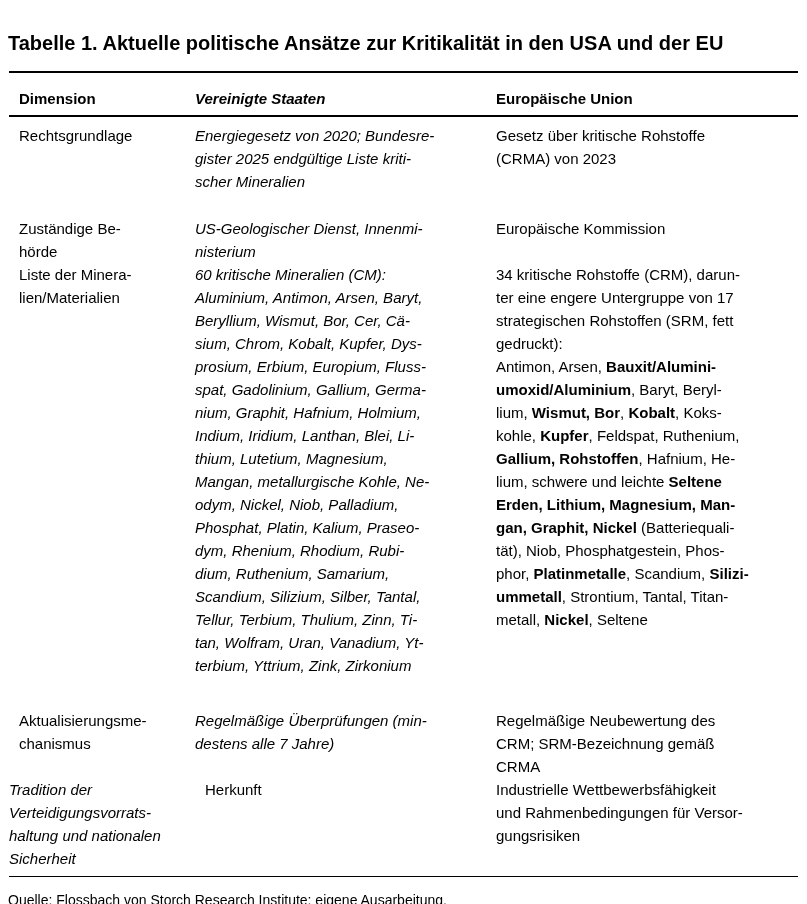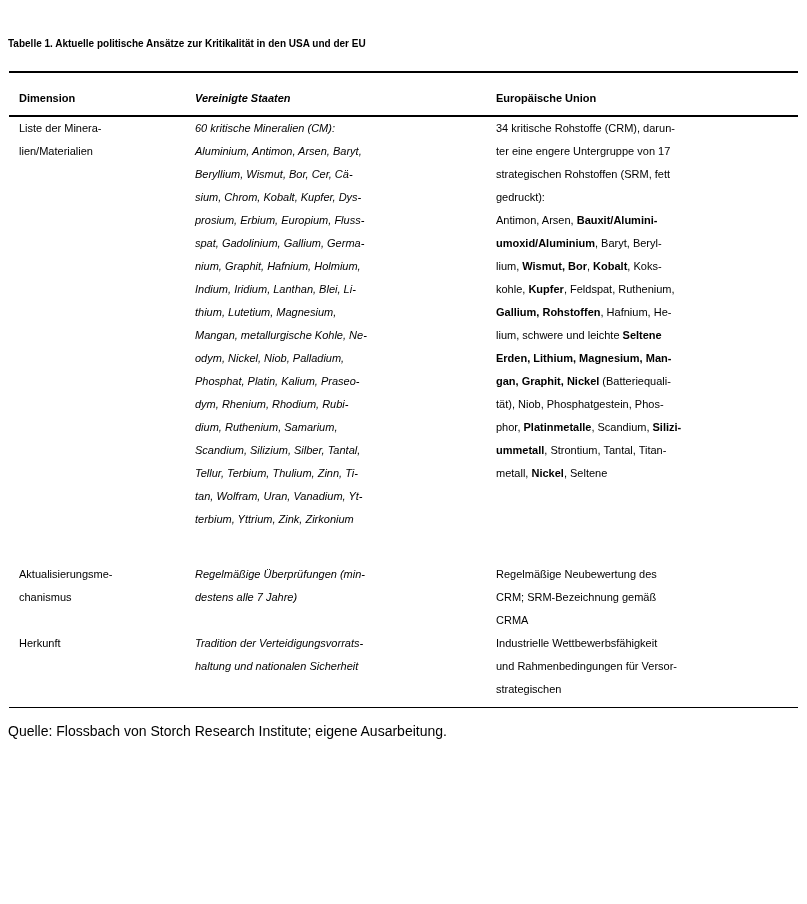--- a/index.html
+++ b/index.html
@@ -16,35 +16,35 @@
     -webkit-font-smoothing: antialiased;
   }
   .page {
     width: 807px;
     height: 904px;
     background: #ffffff;
     box-sizing: border-box;
   }
   .title {
     margin: 32px 8px 0 8px;
-    font-size: 10px;
+    font-size: 20px;
     font-weight: 700;
     line-height: 23px;
   }
   .table {
     margin: 16px 9px 0 9px;
   }
   .rule {
     height: 1.8px;
     background: #000000;
   }
   .row {
     display: grid;
     grid-template-columns: 186px 301px 300px;
-    font-size: 11px;
+    font-size: 15px;
     line-height: 23px;
   }
   .cell {
     white-space: pre-wrap;
     box-sizing: border-box;
   }
   .c1 { padding-left: 10px; padding-right: 8px; }
   .c2 { padding-right: 18px; font-style: italic; }
   .c3 { padding-right: 6px; }
   .th {
@@ -75,21 +75,36 @@
     <div class="rule"></div>
 
     <div class="row header-row">
       <div class="cell c1 th">Dimension</div>
       <div class="cell c2 th">Vereinigte Staaten</div>
       <div class="cell c3 th">Europäische Union</div>
     </div>
 
     <div class="rule"></div>
 
+    <div class="row r1">
+      <div class="cell c1">Rechtsgrundlage</div>
+      <div class="cell c2">Energiegesetz von 2020; Bundesre-
+gister 2025 endgültige Liste kriti-
+scher Mineralien</div>
+      <div class="cell c3">Gesetz über kritische Rohstoffe
+(CRMA) von 2023</div>
+    </div>
 
+    <div class="row r2">
+      <div class="cell c1">Zuständige Be-
+hörde</div>
+      <div class="cell c2">US-Geologischer Dienst, Innenmi-
+nisterium</div>
+      <div class="cell c3">Europäische Kommission</div>
+    </div>
 
     <div class="row r3">
       <div class="cell c1">Liste der Minera-
 lien/Materialien</div>
       <div class="cell c2">60 kritische Mineralien (CM):
 Aluminium, Antimon, Arsen, Baryt,
 Beryllium, Wismut, Bor, Cer, Cä-
 sium, Chrom, Kobalt, Kupfer, Dys-
 prosium, Erbium, Europium, Fluss-
 spat, Gadolinium, Gallium, Germa-
@@ -127,26 +142,26 @@
       <div class="cell c1">Aktualisierungsme-
 chanismus</div>
       <div class="cell c2">Regelmäßige Überprüfungen (min-
 destens alle 7 Jahre)</div>
       <div class="cell c3">Regelmäßige Neubewertung des
 CRM; SRM-Bezeichnung gemäß
 CRMA</div>
     </div>
 
     <div class="row r5">
-      <div class="cell c1">Herkunft</div>
       <div class="cell c2">Tradition der Verteidigungsvorrats-
 haltung und nationalen Sicherheit</div>
+      <div class="cell c1">Herkunft</div>
       <div class="cell c3">Industrielle Wettbewerbsfähigkeit
 und Rahmenbedingungen für Versor-
-strategischen</div>
+gungsrisiken</div>
     </div>
 
     <div class="rule"></div>
 
   </div>
 
   <div class="source">Quelle: Flossbach von Storch Research Institute; eigene Ausarbeitung.</div>
 
 </div>
 

